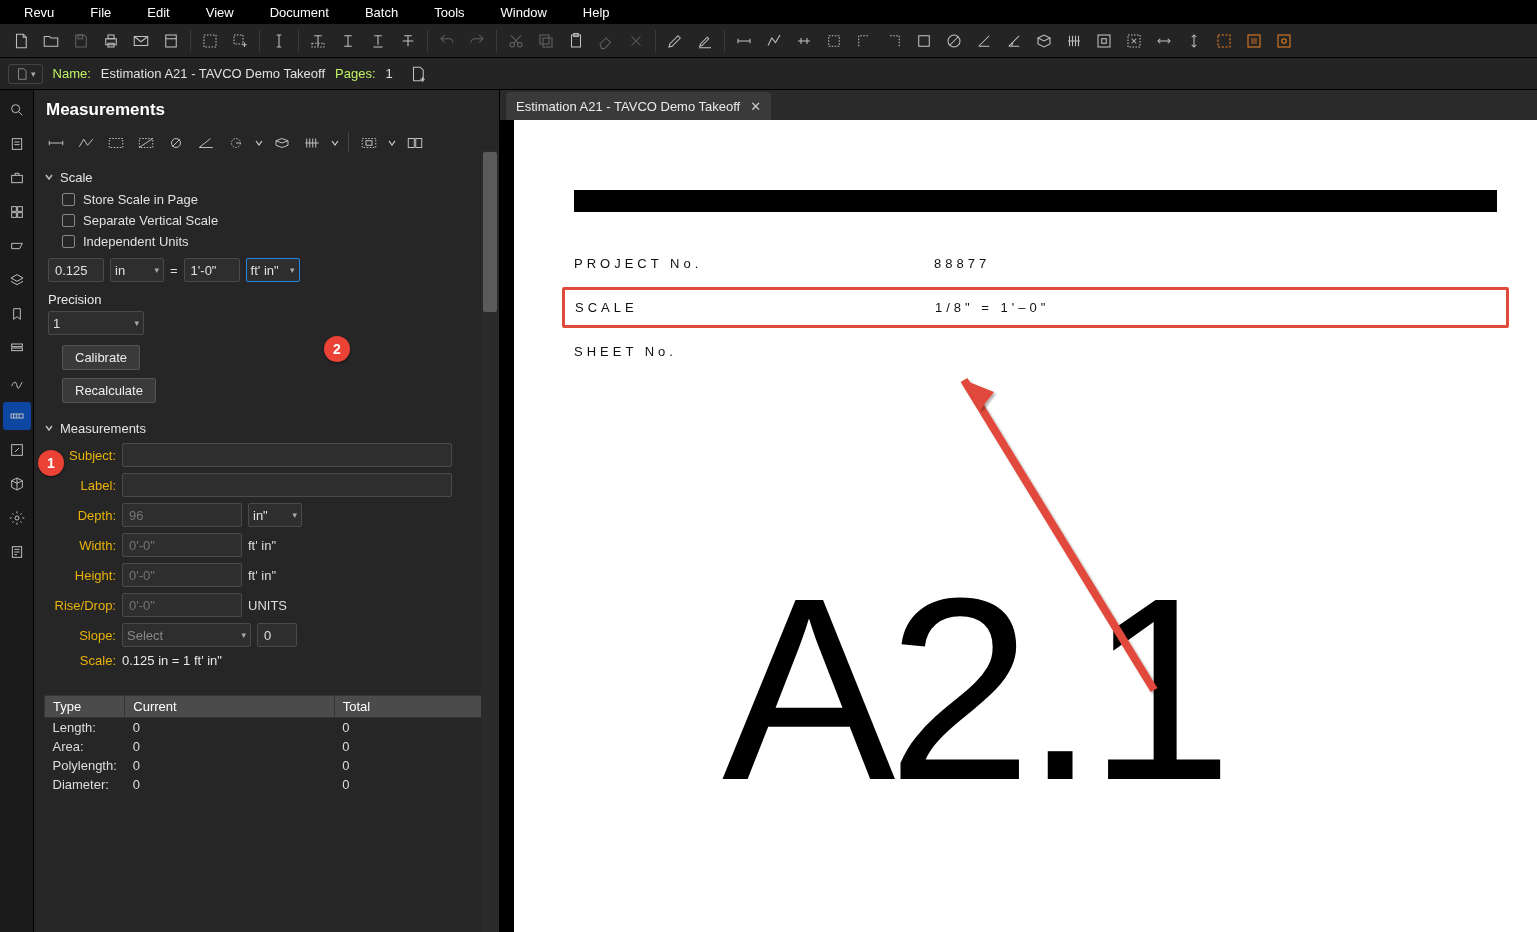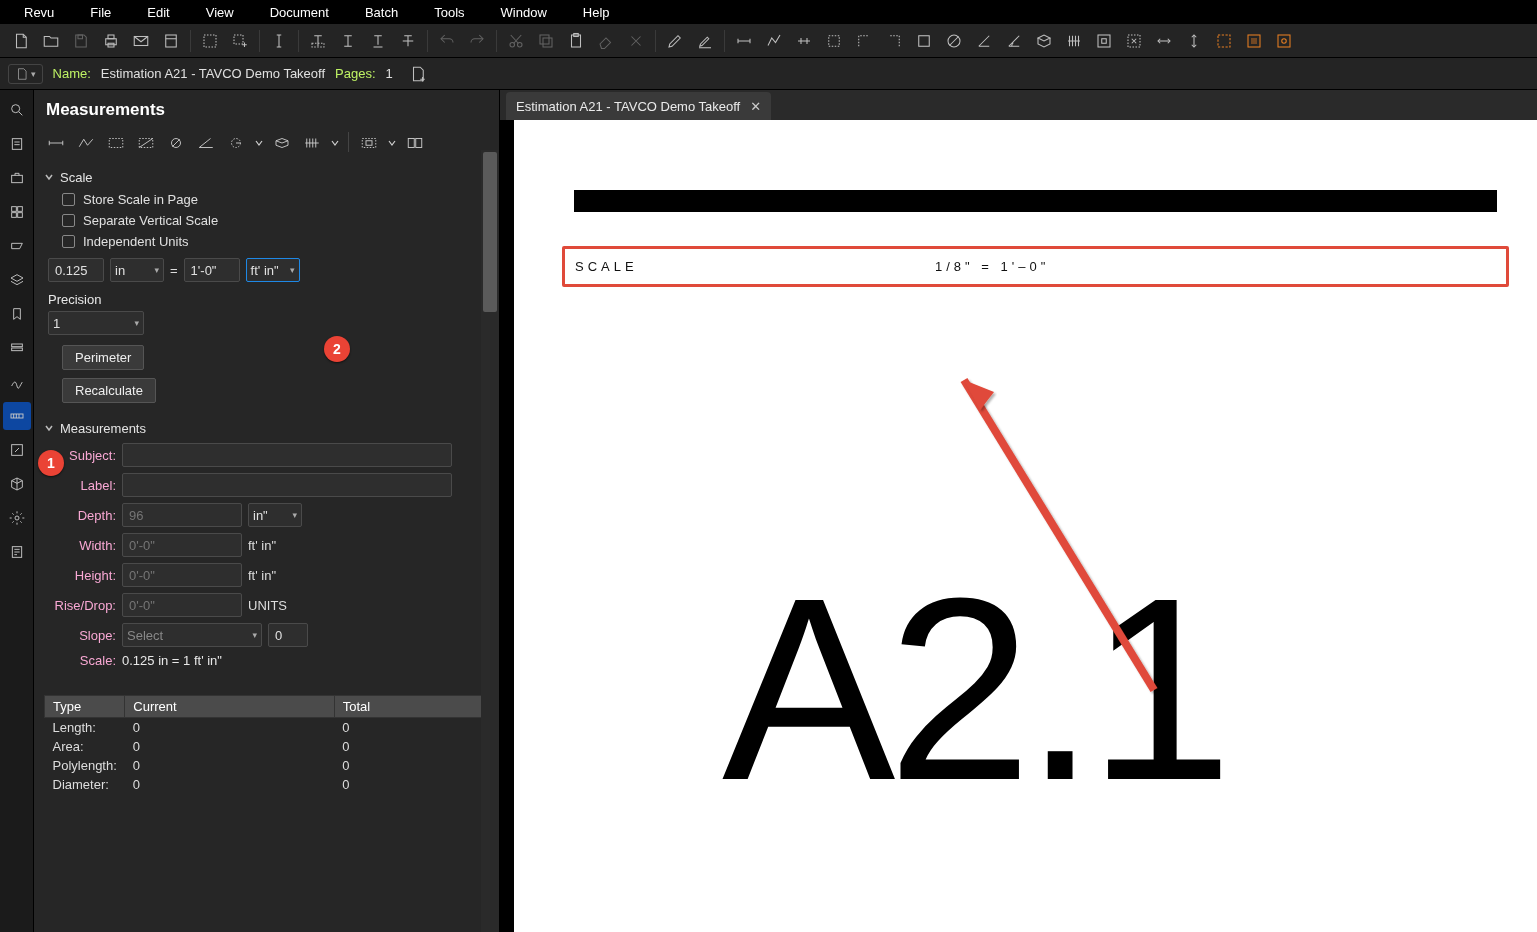--- a/index.html
+++ b/index.html
@@ -63,21 +63,21 @@
 
   .scalerow{display:flex;align-items:center;gap:6px;padding:6px 0 0 4px;}
   .txtin{height:24px;background:#2e2e2e;border:1px solid #4a4a4a;color:#e0e0e0;padding:8px 6px;border-radius:2px;}
   .txtin.small{width:56px;}
   .sel{height:24px;background:#2e2e2e;border:1px solid #4a4a4a;color:#e0e0e0;padding:0 4px;border-radius:2px;display:flex;align-items:center;justify-content:space-between;gap:4px;}
   .sel.hot{border-color:#1e88e5;}
   .sel .arrow{font-size:9px;color:#aaa;}
   .eq{color:#ddd;}
 
   .formrow{display:flex;align-items:center;gap:6px;padding:3px 0;}
-  .formrow .lbl{width:72px;text-align:right;color:#f9a8d4;}
+  .formrow .lbl{width:72px;text-align:right;color:#eab308;}
   .formrow .wide{width:330px;}
   .formrow .med{width:120px;}
   .formrow .unit{color:#ddd;}
   .txtin.disabled{color:#777;}
 
   .btn{background:#3a3a3a;border:1px solid #555;color:#eee;padding:4px 12px;border-radius:2px;cursor:pointer;display:inline-block;}
 
   .table{width:100%;border-collapse:collapse;margin-top:24px;}
   .table th{background:#4b4b4b;color:#fff;text-align:left;padding:3px 8px;border:1px solid #333;font-weight:400;}
   .table td{padding:2px 8px;border:0;color:#ddd;}
@@ -599,21 +599,21 @@
             </div>
         </div>
 
         <div style="padding:10px 0 4px 4px">Precision</div>
         <div class="sel" style="width:96px;margin-left:4px">
             <span>1</span>
             <span class="arrow">▾</span>
           </div>
 
         <div style="padding:10px 0 0 18px;display:flex;flex-direction:column;gap:8px;align-items:flex-start">
-          <span class="btn">Perimeter</span>
+          <span class="btn">Calibrate</span>
           <span class="btn">Recalculate</span>
         </div>
       </div>
 
       <div class="section">
         <div class="sect-head">
           <span class="chev"><svg viewBox="0 0 10 10">
                 <path d="M2 3l3 4 3-4"></path>
               </svg></span>
           <span>Measurements</span>
@@ -645,21 +645,21 @@
             <input class="txtin med disabled" placeholder="0'-0&quot;" style="">
             <span class="unit">ft' in"</span>
           </div>
         <div class="formrow">
             <span class="lbl">Rise/Drop:</span>
             <input class="txtin med disabled" placeholder="0'-0&quot;" style="">
             <span class="unit">UNITS</span>
           </div>
         <div class="formrow">
             <span class="lbl">Slope:</span>
-            <div class="sel" style="width:140px">
+            <div class="sel" style="width:129px">
               <span style="color:#888">Select</span>
               <span class="arrow">▾</span>
             </div>
             <input class="txtin" style="width: 40px;" value="0">
           </div>
         <div class="formrow">
             <span class="lbl">Scale:</span>
             <span>0.125 in = 1 ft' in"</span>
           </div>
 
@@ -705,25 +705,32 @@
   <div class="viewer">
     <div class="tabstrip">
       <div class="tab">
         <span>Estimation A21 - TAVCO Demo Takeoff</span>
         <span class="x">✕</span>
       </div>
     </div>
     <div class="page">
       <div class="titleblock">
         <div class="blackbar"></div>
+        <div class="tbrow">
+          <span class="k">PROJECT  No.</span>
+          <span class="v">88877</span>
+        </div>
         <div class="hlbox">
           <div class="tbrow" style="padding:4px 0">
             <span class="k">SCALE</span>
             <span class="v">1/8"  =  1'–0"</span>
           </div>
+        </div>
+        <div class="tbrow">
+          <span class="k">SHEET  No.</span>
         </div>
       </div>
 
       <div class="sheetno">A2.1</div>
 
       <svg class="arrow-ann" width="260" height="400" viewBox="0 0 260 400">
         <defs>
             <filter id="s">
               <feDropShadow dx="2" dy="2" stdDeviation="1" flood-opacity=".3"></feDropShadow>
             </filter>

